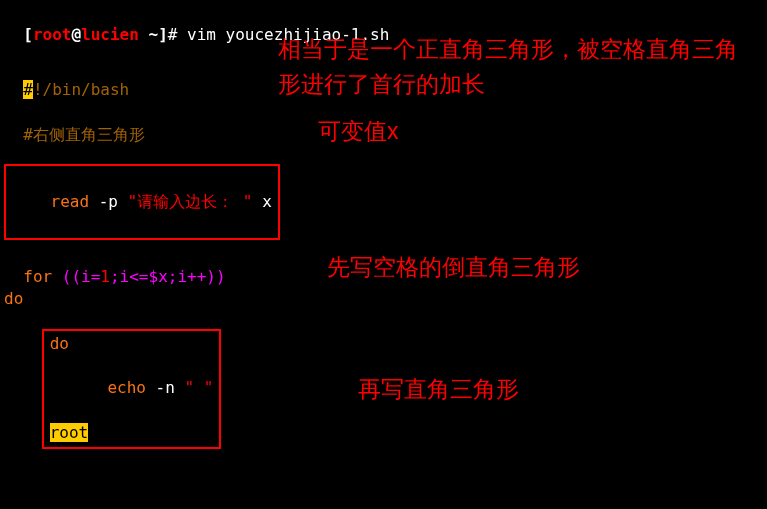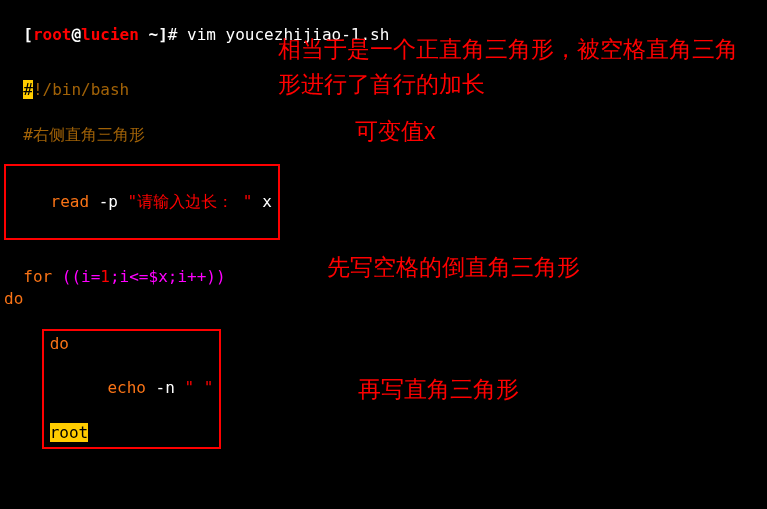--- a/index.html
+++ b/index.html
@@ -31,21 +31,21 @@
       display: inline-block;
     }
     .annotation {
       position: absolute;
       color: #ff0000;
       font-family: 'SimSun', 'Microsoft YaHei', sans-serif;
       font-size: 23px;
       line-height: 1.5;
     }
     .anno1 { top: 32px; left: 278px; width: 480px; }
-    .anno2 { top: 114px; left: 318px; margin-left: 37px; }
+    .anno2 { top: 114px; left: 318px; }
     .anno3 { top: 250px; left: 327px; }
     .anno4 { top: 372px; left: 358px; }
     .spacer { height: 14px; }
     .spacer-sm { height: 8px; }
   </style>
 </head>
 <body>
 
 
 

